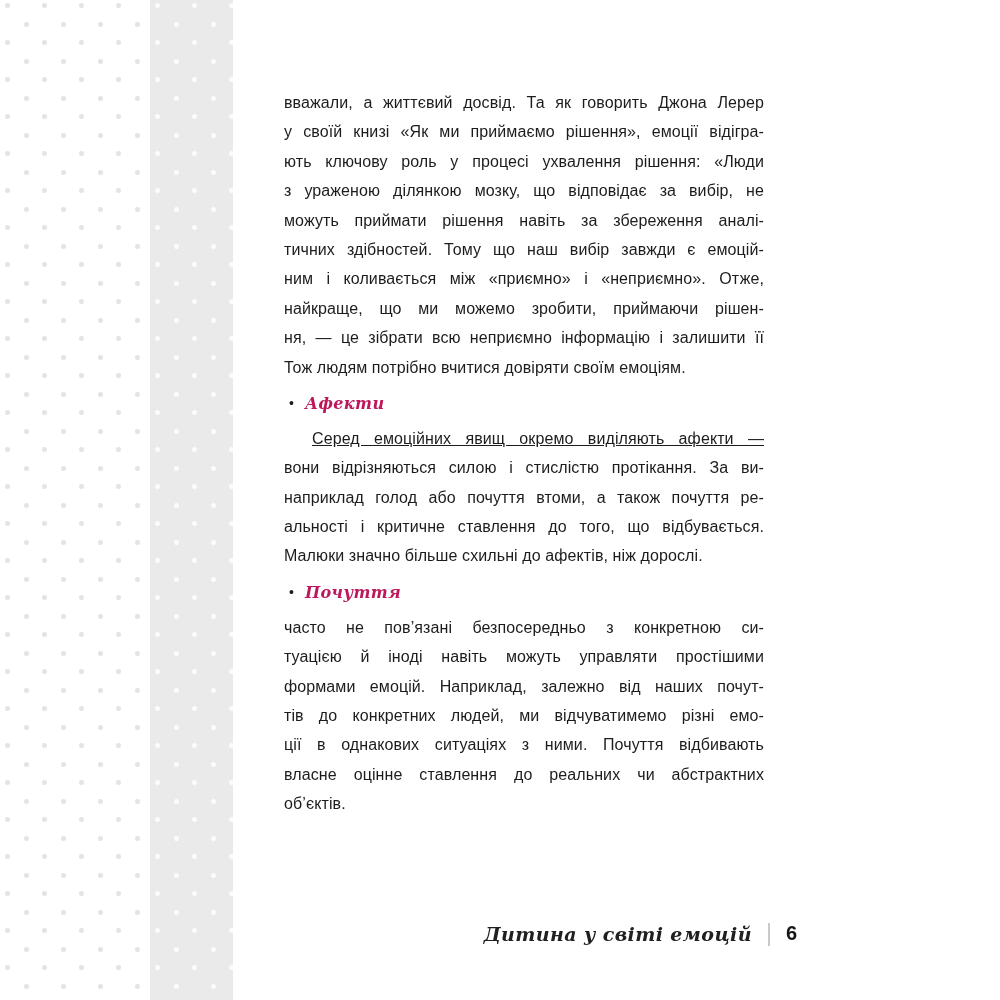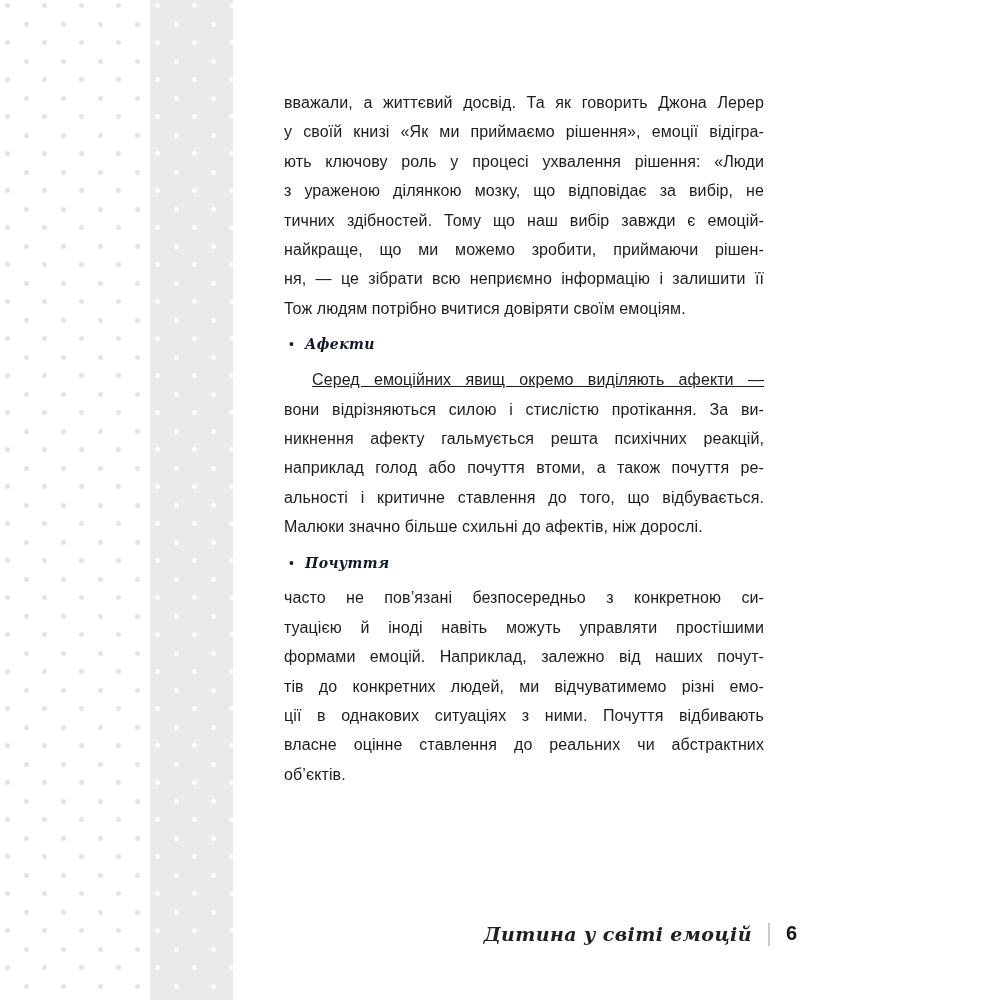--- a/index.html
+++ b/index.html
@@ -54,21 +54,21 @@
     gap: 11px;
     height: 28px;
   }
   .bullet { font-size: 14px; color: #1c1c1c; }
   .hand {
     font-family: "DejaVu Serif", serif;
     font-style: italic;
     font-weight: 700;
     letter-spacing: 0.4px;
   }
-  .htext { font-size: 14px; color: #0f172a; }
+  .htext { font-size: 16px; color: #be185d; }
   .footer {
     position: absolute;
     top: 922px;
     right: 203px;
     display: flex;
     align-items: center;
     text-align: center;
   }
   .footer-title { font-size: 19px; color: #202020; }
   .footer-divider {
@@ -90,33 +90,34 @@
 
 <div class="dots-white"></div>
 <div class="dots-gray"></div>
 
 <main class="content" id="content">
     <div class="paragraph">
       <div class="pline">вважали, а життєвий досвід. Та як говорить Джона Лерер</div>
       <div class="pline">у своїй книзі «Як ми приймаємо рішення», емоції відігра-</div>
       <div class="pline">ють ключову роль у процесі ухвалення рішення: «Люди</div>
       <div class="pline">з ураженою ділянкою мозку, що відповідає за вибір, не</div>
+      <div class="pline">можуть приймати рішення навіть за збереження аналі-</div>
       <div class="pline">тичних здібностей. Тому що наш вибір завжди є емоцій-</div>
+      <div class="pline">ним і коливається між «приємно» і «неприємно». Отже,</div>
       <div class="pline">найкраще, що ми можемо зробити, приймаючи рішен-</div>
       <div class="pline">ня, — це зібрати всю неприємно інформацію і залишити її</div>
       <div class="pline last">Тож людям потрібно вчитися довіряти своїм емоціям.</div>
     </div>
     <div class="heading">
       <span class="bullet">•</span>
       <span class="hand htext">Афекти</span>
     </div>
     <div class="paragraph">
       <div class="pline indent">Серед емоційних явищ окремо виділяють афекти —</div>
       <div class="pline">вони відрізняються силою і стислістю протікання. За ви-</div>
-      <div class="pline">никнення афекту гальмується решта психічних реакцій,</div>
       <div class="pline">наприклад голод або почуття втоми, а також почуття ре-</div>
       <div class="pline">альності і критичне ставлення до того, що відбувається.</div>
       <div class="pline last">Малюки значно більше схильні до афектів, ніж дорослі.</div>
     </div>
     <div class="heading">
       <span class="bullet">•</span>
       <span class="hand htext">Почуття</span>
     </div>
     <div class="paragraph">
       <div class="pline">часто не пов’язані безпосередньо з конкретною си-</div>

